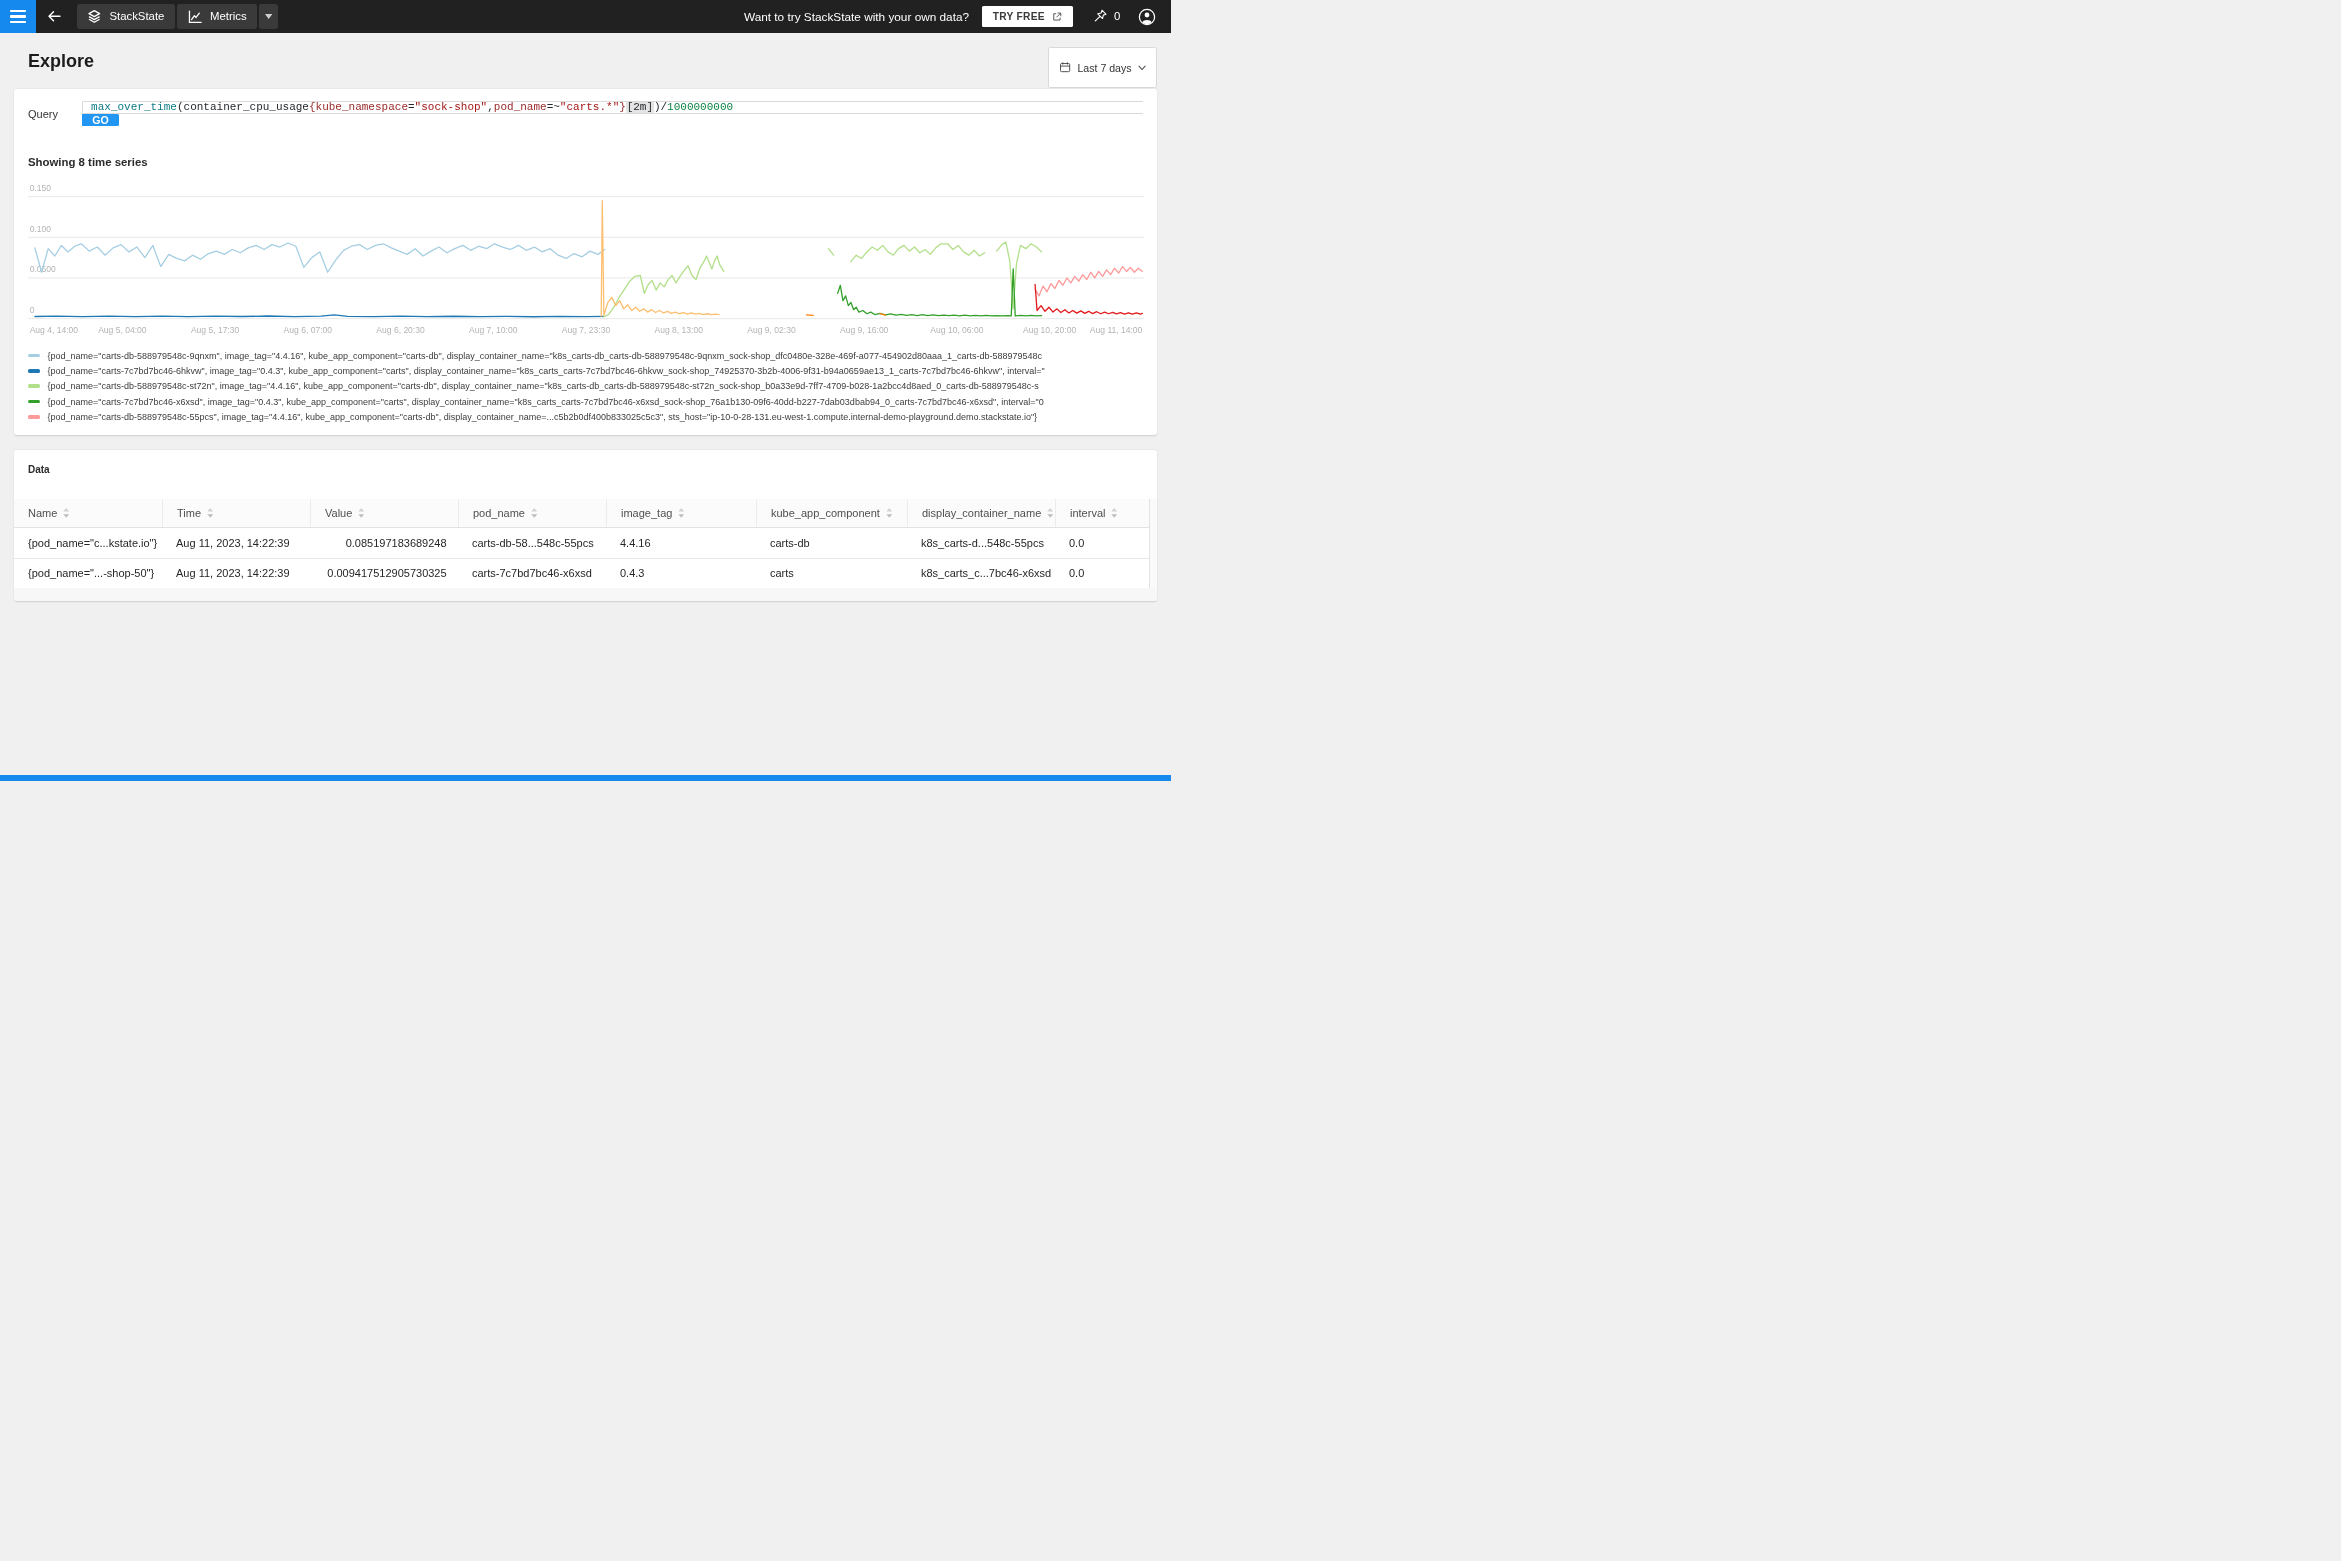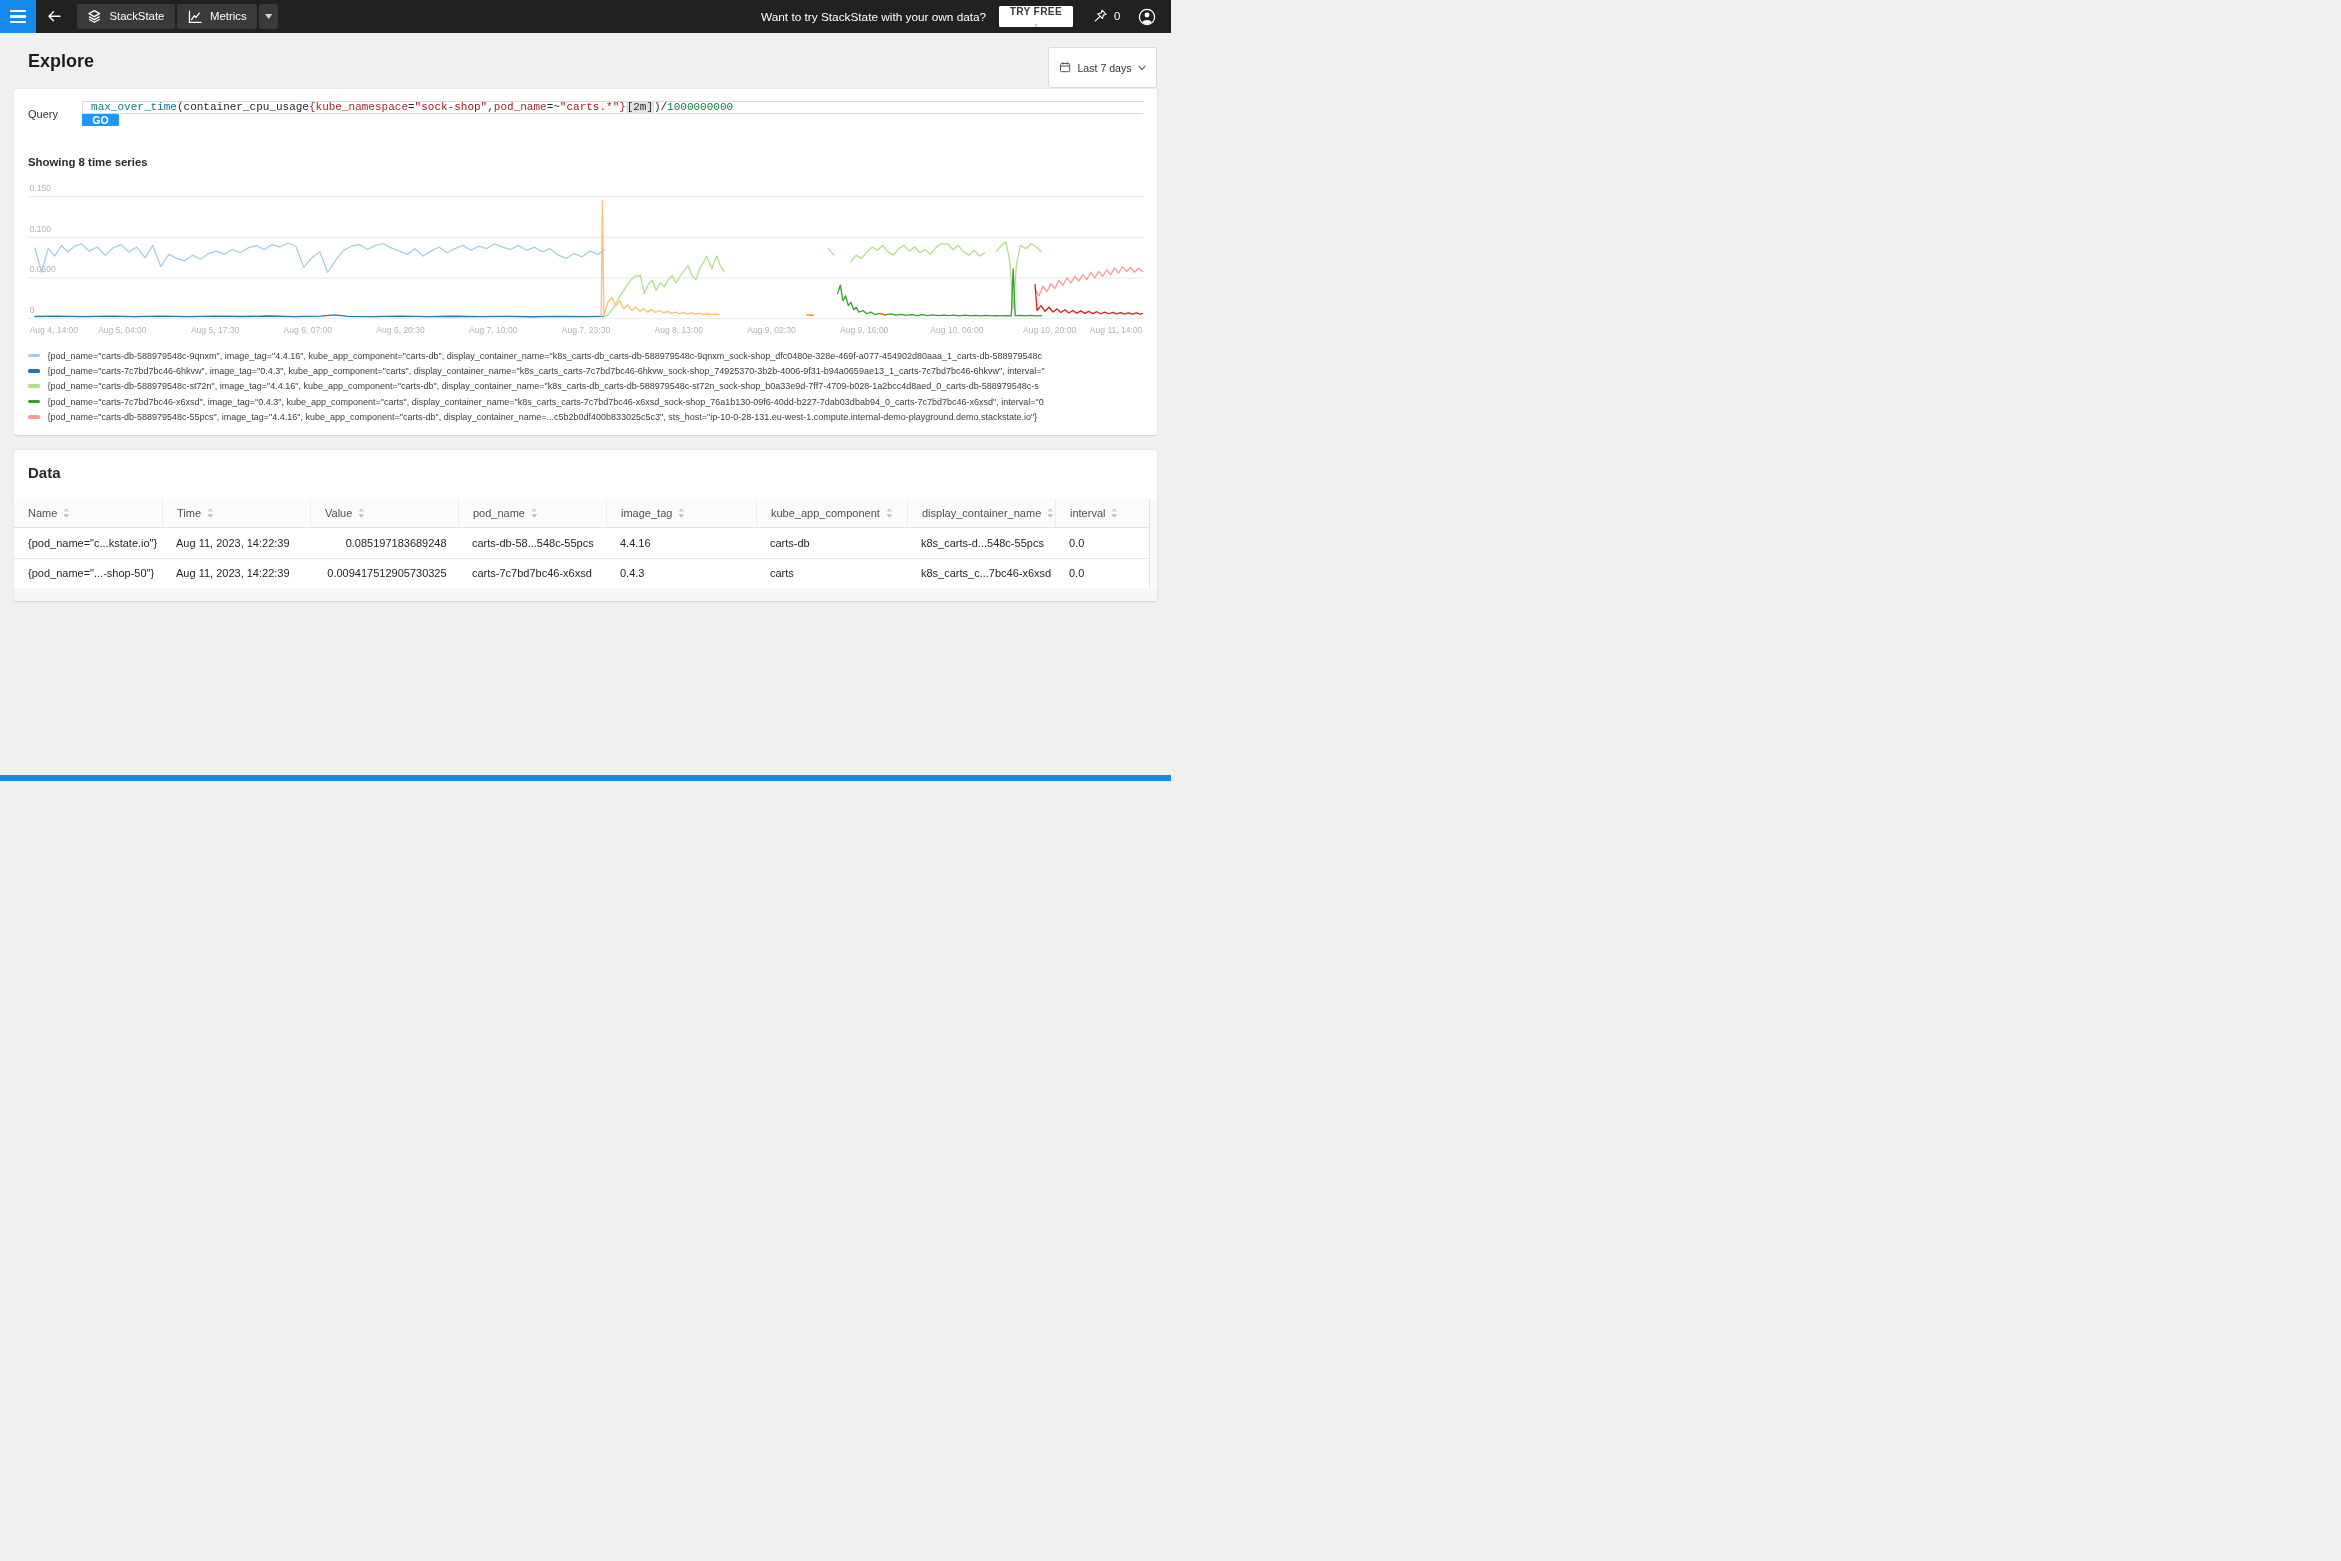--- a/index.html
+++ b/index.html
@@ -9,21 +9,21 @@
   
   .topbar { position:absolute; top:0; left:0; right:0; height:33px; background:#212121; display:flex; align-items:center; z-index:5; }
   .hamburger { width:36px; height:33px; background:#1589ee; display:flex; flex-direction:column; justify-content:center; align-items:center; gap:3.3px; cursor:pointer; }
   .hamburger span { display:block; width:15.5px; height:2.4px; background:#fff; border-radius:0.8px; }
   .back-btn { width:36px; height:33px; display:flex; align-items:center; justify-content:center; color:#fff; cursor:pointer; }
   .nav-tab { height:24.4px; margin-left:1.6px; background:#3a3a3a; border-radius:2.4px; color:#fff; display:flex; align-items:center; gap:7.3px; padding:0 10.6px; font-size:11.4px; cursor:pointer; white-space:nowrap; }
   .nav-tab.first { margin-left:4.9px; }
   .nav-caret { height:24.4px; width:18.7px; margin-left:1.6px; background:#3a3a3a; border-radius:2.4px; display:flex; align-items:center; justify-content:center; cursor:pointer; }
   .topbar-right { margin-left:auto; display:flex; align-items:center; padding-right:14.6px; }
   .promo { color:#fff; font-size:11.8px; margin-right:13px;text-align:center; }
-  .try-free { height:21px; background:#fff; border-radius:1.6px; display:flex; align-items:center; gap:7.3px; padding:0 10.6px; font-size:10.2px; font-weight:bold; letter-spacing:0.3px; color:#3a3a3a; cursor:pointer;flex-direction:column; }
+  .try-free { height:21px; background:#fff; border-radius:1.6px; display:flex; align-items:center; gap:7.3px; padding:0 10.6px; font-size:10.2px; font-weight:bold; letter-spacing:0.3px; color:#3a3a3a; cursor:pointer; }
   .pin-group { display:flex; align-items:center; gap:5.7px; margin-left:19.5px; cursor:pointer; }
   .pin-count { color:#fff; font-size:11.4px; }
   .avatar { margin-left:18px; cursor:pointer; display:flex; }
 
   
   .page-title { position:absolute; top:51px; left:28px; font-size:18px; font-weight:bold; color:#1c1c1c; }
   .time-range { position:absolute; top:47px; right:14px; height:41px; background:#fff; border:0.8px solid #d9d9d9; border-radius:2.4px; display:flex; align-items:center; gap:6.5px; padding:0 9.8px; font-size:10.6px; color:#333; cursor:pointer; }
 
   
   .card { position:absolute; left:14px; width:1143px; background:#fff; border-radius:2.4px; box-shadow:0 0.8px 1.6px rgba(0,0,0,.14); }
@@ -39,21 +39,21 @@
   .go-btn { width:37px; background:#2196f3; color:#fff; font-size:10.6px; font-weight:bold; display:flex; align-items:center; justify-content:center; border-radius:0 1.6px 1.6px 0; cursor:pointer; }
 
   .chart-title { position:absolute; left:14px; top:67px; font-size:11.4px; font-weight:bold; color:#2b2b2b; }
   .chart-wrap { position:absolute; left:14px; top:96px; width:1116px; height:155px; }
   .legend { position:absolute; left:14px; top:259px; right:14px; height:78px; overflow:hidden; }
   .legend-item { display:flex; align-items:center; height:15.3px; cursor:pointer; overflow:hidden; }
   .legend-swatch { flex:0 0 12.2px; height:3.7px; border-radius:1.6px; margin-right:7.3px; }
   .legend-text { font-size:9px; color:#3c3c3c; white-space:nowrap; overflow:hidden; }
 
   
-  .data-title { position:absolute; left:14px; top:14px; font-size:15px; font-weight:bold; color:#2b2b2b; }
+  .data-title { position:absolute; left:14px; top:14px; font-size:10px; font-weight:bold; color:#2b2b2b; }
   .table { position:absolute; left:0; right:0; top:49px; }
   .thead, .trow { display:grid; grid-template-columns:148px 148px 148px 148px 150px 151px 148px 94px; }
   .thead { height:28.5px; background:#fbfbfb; border-bottom:0.8px solid #e2e2e2; }
   .th { display:flex; align-items:center; gap:5.7px; padding-left:14px; font-size:11px; color:#4f4f4f; border-left:0.8px solid #ececec; cursor:pointer; overflow:hidden; }
   .th:first-child { border-left:none; }
   .trow { height:31px; background:#fff; border-bottom:0.8px solid #e8e8e8; align-items:center; cursor:pointer; }
   .trow:last-child { height:30px; }
   .td { padding-left:14px; font-size:11px; color:#262626; white-space:nowrap; overflow:hidden; }
   .td.num { text-align:right; padding-right:11.4px; padding-left:0; }
   .tfoot-strip { position:absolute; left:0; right:0; top:138px; bottom:0; background:#f7f7f7; border-radius:0 0 2.4px 2.4px; }

